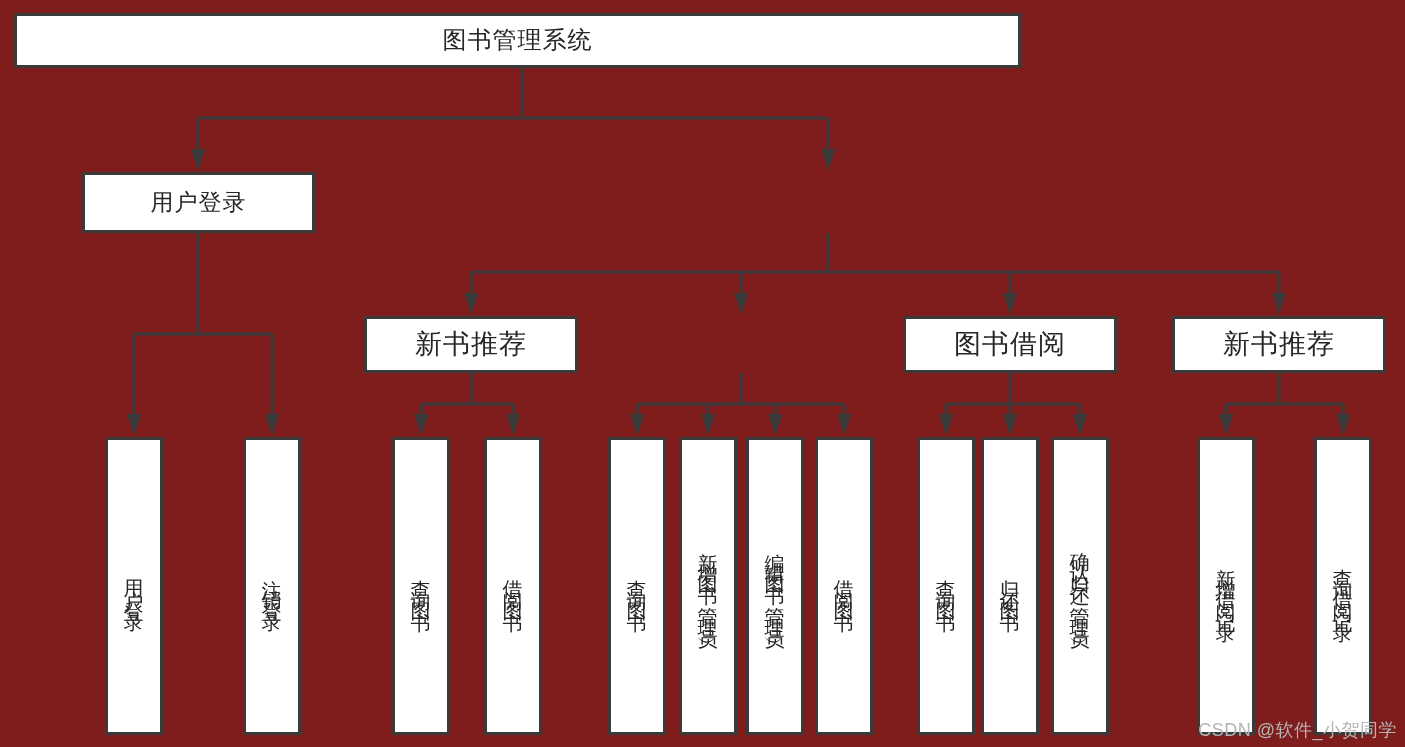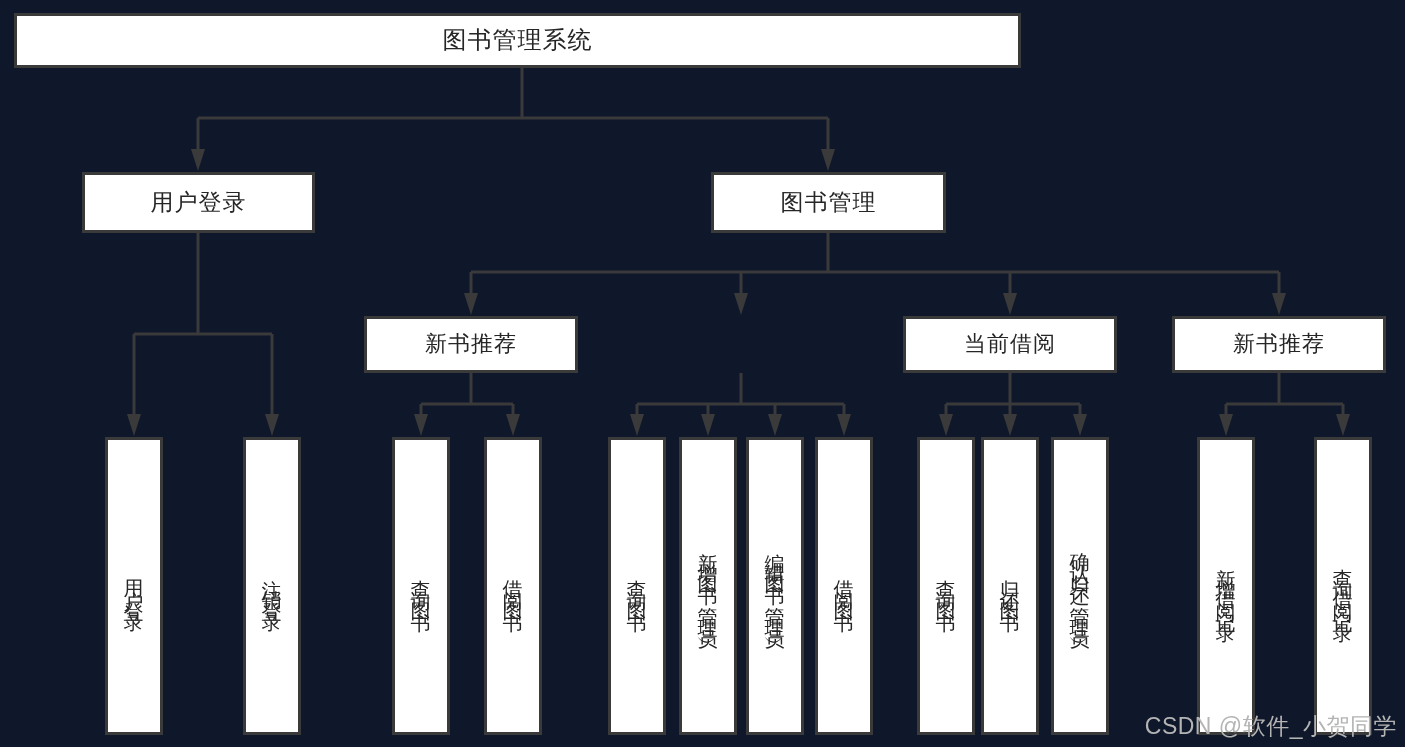--- a/index.html
+++ b/index.html
@@ -1,38 +1,38 @@
 <!DOCTYPE html>
 <html><head>
 <meta charset="utf-8">
 <style>
   html,body { margin:0; padding:0; background:#ffffff; }
   .canvas {
-    position:relative; width:1405px; height:747px; background:#0f172a;
+    position:relative; width:1405px; height:747px; background:#7f1d1d;
     font-family:"Liberation Sans","DejaVu Sans",sans-serif; overflow:hidden;
     color:#262626;
   }
   svg.connectors { position:absolute; left:0; top:0; width:1405px; height:747px; }
   .node {
     position:absolute; box-sizing:border-box;
     border:3px solid #3a3a3a; background:#ffffff;
     display:flex; align-items:center; justify-content:center;
     text-align:center; line-height:1.2;
   }
   .lvl1 { font-size:24px; letter-spacing:1px; }
   .lvl2 { font-size:23px; letter-spacing:1px; }
-  .lvl3 { font-size:22px; letter-spacing:1px; }
+  .lvl3 { font-size:27px; letter-spacing:1px; }
   .leaf .vtext {
     writing-mode:vertical-rl; text-orientation:mixed;
     font-size:20px; line-height:1; letter-spacing:11px;
     white-space:nowrap;
   }
   .watermark {
     position:absolute; right:8px; bottom:5px; z-index:10;
-    font-size:23px; color:#b4b4b4; letter-spacing:0.5px;
+    font-size:18px; color:#b4b4b4; letter-spacing:0.5px;
     pointer-events:none;
   }
 </style>
 </head>
 <body>
 
 <div class="canvas">
 
   <svg class="connectors" viewBox="0 0 1405 747" xmlns="http://www.w3.org/2000/svg">
     <g stroke="#3a3a3a" stroke-width="3" fill="none">
@@ -67,29 +67,26 @@
     </g>
   </svg>
 
   <div class="node lvl1" style="left:14px;top:13px;width:1007px;height:55px">
     <span>图书管理系统</span>
   </div>
 
   <div class="node lvl2" style="left:82px;top:172px;width:233px;height:61px">
     <span>用户登录</span>
   </div>
-  <div class="node lvl2" style="left:711px;top:172px;width:235px;height:61px">
-    <span>图书管理</span>
-  </div>
 
   <div class="node lvl3" style="left:364px;top:316px;width:214px;height:57px">
     <span>新书推荐</span>
   </div>
   <div class="node lvl3" style="left:903px;top:316px;width:214px;height:57px">
-    <span>当前借阅</span>
+    <span>图书借阅</span>
   </div>
   <div class="node lvl3" style="left:1172px;top:316px;width:214px;height:57px">
     <span>新书推荐</span>
   </div>
 
   <div class="node leaf" style="left:105px;top:437px;width:58px;height:298px">
     <span class="vtext">用户登录</span>
   </div>
   <div class="node leaf" style="left:243px;top:437px;width:58px;height:298px">
     <span class="vtext">注销登录</span>

